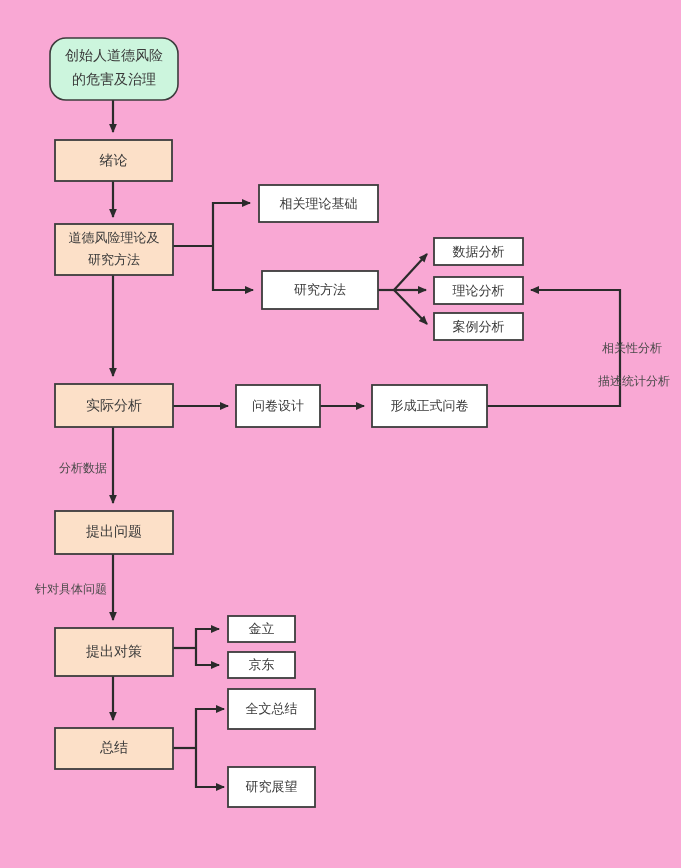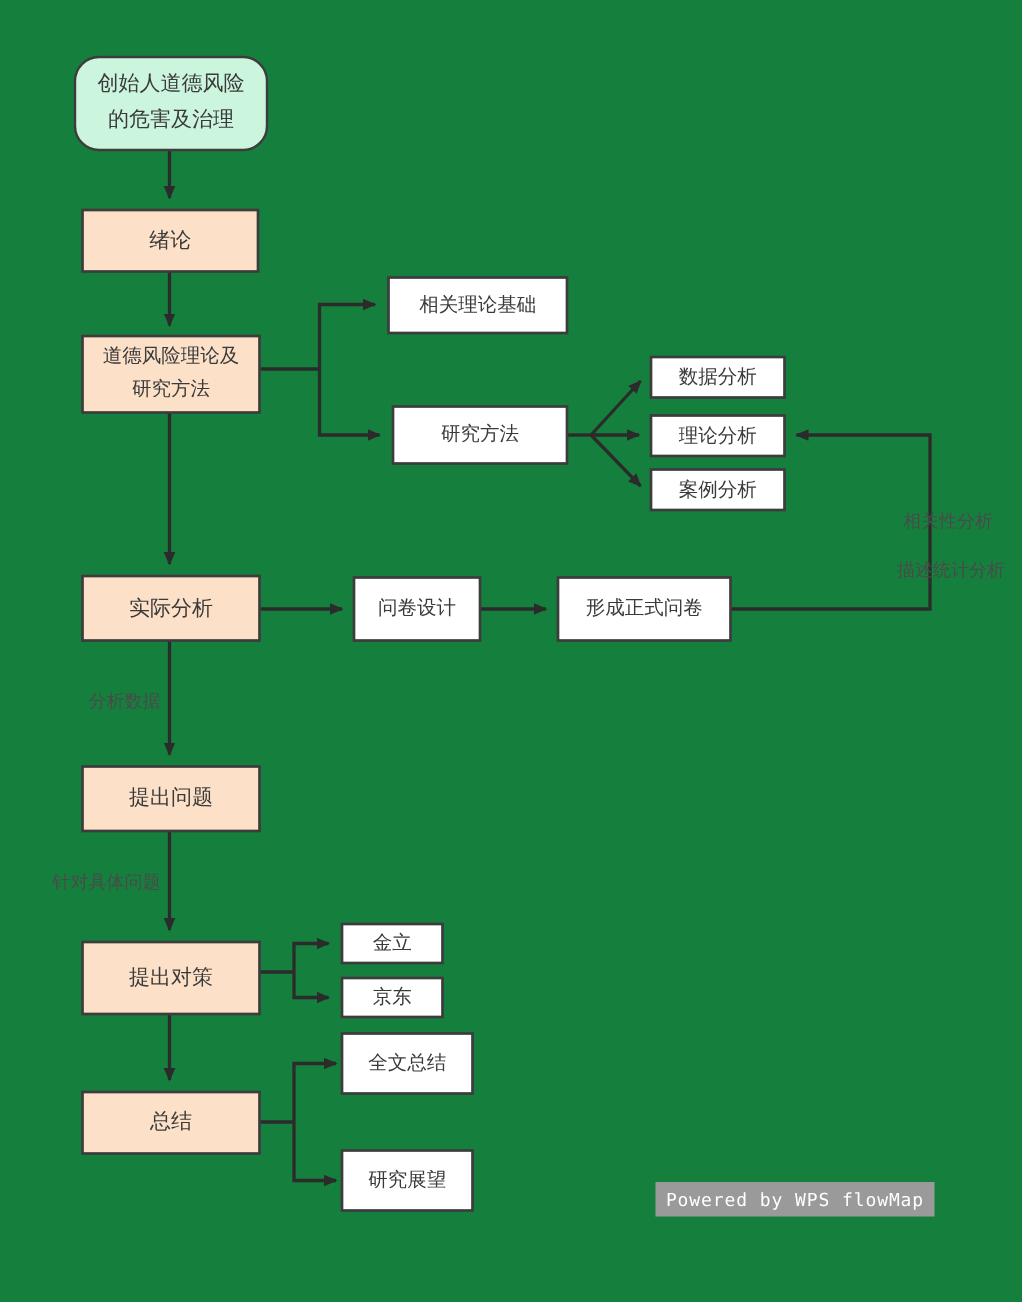--- a/index.html
+++ b/index.html
@@ -10,21 +10,21 @@
   body {
     width: 681px;
     height: 868px;
     font-family: "DejaVu Sans", "Liberation Sans", sans-serif;
     overflow: hidden;
   }
   #flow-canvas {
     position: relative;
     width: 681px;
     height: 868px;
-    background: #15803d;
+    background: #f9a8d4;
   }
   svg#flow-svg {
     position: absolute;
     left: 0;
     top: 0;
     width: 681px;
     height: 868px;
   }
   .node-text {
     font-family: "DejaVu Sans", "Liberation Sans", sans-serif;
@@ -225,14 +225,13 @@
     </g>
 
     <g>
       <text class="edge-label right-align" x="662" y="348">相关性分析</text>
       <text class="edge-label right-align" x="670" y="381">描述统计分析</text>
       <text class="edge-label right-align" x="107" y="468">分析数据</text>
       <text class="edge-label right-align" x="107" y="589">针对具体问题</text>
     </g>
   </svg>
 
-  <div class="watermark">Powered by WPS flowMap</div>
 </div>
 
 </body></html>

